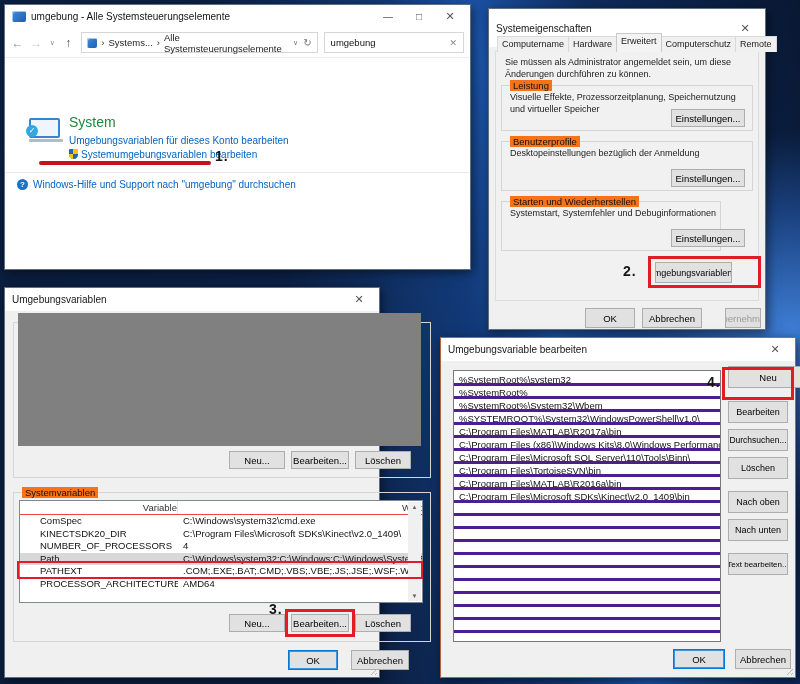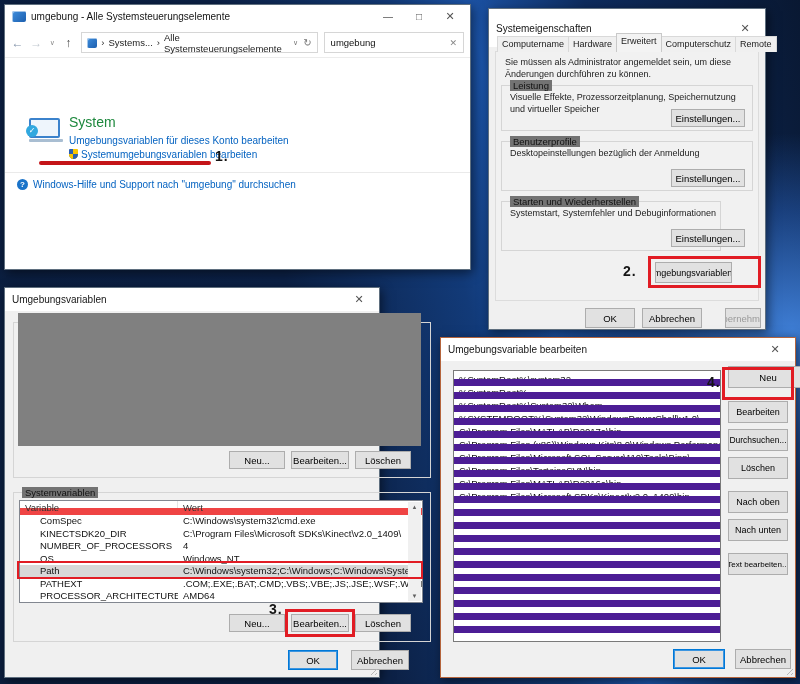--- a/index.html
+++ b/index.html
@@ -12,21 +12,21 @@
   .win{position:absolute;background:#f0f0f0;border:1px solid #5f6f7f;box-shadow:2px 3px 10px rgba(0,0,0,.5);font-size:10px;color:#111;}
   .tbar{height:23px;background:#fff;display:flex;align-items:center;padding:0 7px;gap:5px;}
   .ttl{flex:1;font-size:10px;color:#151515;white-space:nowrap;overflow:hidden;}
   .wc{width:26px;text-align:center;color:#555;font-size:10px;cursor:default;}
   .wc.x{font-size:11px;}
   .btn{position:absolute;background:#e1e1e1;border:1px solid #adadad;font-size:9.5px;color:#000;
        display:flex;align-items:center;justify-content:center;white-space:nowrap;overflow:hidden;}
   .btn.focus{border:1px solid #0078d7;box-shadow:inset 0 0 0 1px #3c95e0;}
   .btn.dis{color:#9a9a9a;}
   .grp{position:absolute;border:1px solid #d5d5d5;}
-  .grplbl{position:absolute;top:-6px;left:8px;background:#737373;padding:0 3px;font-size:9.5px;white-space:nowrap;}
+  .grplbl{position:absolute;top:-6px;left:8px;background:#f97316;padding:0 3px;font-size:9.5px;white-space:nowrap;}
   .redbox{position:absolute;border:3px solid #e11c24;z-index:30;}
   .stepnum{position:absolute;font-size:14px;color:#151515;z-index:31;font-weight:bold;letter-spacing:1px;}
   
   .explorer{background:#fff;}
   .toolbar{height:30px;border-bottom:1px solid #ececec;display:flex;align-items:center;padding:0 6px;gap:6px;background:#fff;}
   .navic{font-size:12px;color:#7e8fa6;width:14px;text-align:center;}
   .navic.disabled{color:#c3c9d1;}
   .navic.dark{color:#474747;}
   .navic.tiny{font-size:7px;color:#8a8a8a;width:8px;}
   .addrbar{flex:1;height:21px;border:1px solid #d6d6d6;display:flex;align-items:center;padding:0 5px;gap:4px;font-size:9.5px;color:#1c1c1c;}
@@ -49,33 +49,33 @@
   .qicon{width:11px;height:11px;border-radius:50%;background:#1a73c9;color:#fff;font-size:8px;line-height:11px;text-align:center;font-weight:bold;}
   
   .tabs{position:absolute;left:8px;top:24px;display:flex;align-items:flex-end;height:19px;z-index:2;}
   .tab{border:1px solid #d9d9d9;border-bottom:none;background:#f0f0f0;padding:2px 4px 2px 4px;font-size:9px;margin-right:-1px;height:16px;color:#222;}
   .tab.active{height:19px;background:#f3f3f3;position:relative;z-index:3;border-color:#c9c9c9;}
   .tabpanel{position:absolute;left:6px;top:42px;border:1px solid #dcdcdc;background:#f1f1f1;}
   .desc{position:absolute;font-size:9px;color:#222;line-height:1.3;}
   
   .grayblock{position:absolute;background:#808080;z-index:5;}
   .lv{position:absolute;background:#fff;border:1px solid #828790;overflow:hidden;}
-  .lvhead{display:flex;height:14px;border-bottom:7px solid #ef4444;font-size:9.5px;color:#333;}
+  .lvhead{display:flex;height:14px;border-bottom:1px solid #ef4444;font-size:9.5px;color:#333;text-align:right;}
   .lvhead .c1{width:158px;padding-left:5px;line-height:14px;border-right:1px solid #e5e5e5;}
   .lvhead .c2{flex:1;padding-left:5px;line-height:14px;}
   .lvrow{display:flex;height:12.5px;font-size:9.5px;color:#111;white-space:nowrap;}
   .lvrow .c1{width:158px;padding-left:20px;line-height:12.5px;overflow:hidden;}
   .lvrow .c2{flex:1;padding-left:5px;line-height:12.5px;overflow:hidden;}
   .lvrow.sel{background:#d8d8d8;}
   .sb{position:absolute;top:1px;right:1px;bottom:1px;width:13px;background:#f0f0f0;display:flex;flex-direction:column;justify-content:space-between;align-items:center;z-index:4;}
   .sb span{font-size:6px;color:#606060;line-height:10px;}
   .grip{position:absolute;right:2px;bottom:2px;width:9px;height:9px;background:repeating-linear-gradient(135deg,transparent 0 2px,#b9b9b9 2px 3px);clip-path:polygon(100% 0,100% 100%,0 100%);}
   
   .editlist{position:absolute;background:#fff;border:1px solid #7a7a7a;overflow:hidden;padding-top:2px;}
-  .eitem{height:13px;line-height:13px;font-size:9.5px;padding-left:5px;white-space:nowrap;overflow:hidden;color:#111;border-bottom:7px solid #4c1d95;}
+  .eitem{height:13px;line-height:13px;font-size:9.5px;padding-left:5px;white-space:nowrap;overflow:hidden;color:#111;border-bottom:3px solid #4c1d95;}
   .orangewin{border:1px solid #b4643c;}
 </style>
 </head>
 <body>
 
 <div class="stage">
 
   <div class="win explorer" style="left:4px;top:4px;width:467px;height:266px;">
     <div class="tbar">
       <span class="cpic"></span>
@@ -187,24 +187,20 @@
           <span class="c2">C:\Windows\system32\cmd.exe</span>
         </div>
       <div class="lvrow">
           <span class="c1">KINECTSDK20_DIR</span>
           <span class="c2">C:\Program Files\Microsoft SDKs\Kinect\v2.0_1409\</span>
         </div>
       <div class="lvrow">
           <span class="c1">NUMBER_OF_PROCESSORS</span>
           <span class="c2">4</span>
         </div>
-      <div class="lvrow">
-          <span class="c1">OS</span>
-          <span class="c2">Windows_NT</span>
-        </div>
       <div class="lvrow sel">
           <span class="c1">Path</span>
           <span class="c2">C:\Windows\system32;C:\Windows;C:\Windows\System32\Wbem;...</span>
         </div>
       <div class="lvrow">
           <span class="c1">PATHEXT</span>
           <span class="c2">.COM;.EXE;.BAT;.CMD;.VBS;.VBE;.JS;.JSE;.WSF;.WSH;.MSC</span>
         </div>
       <div class="lvrow">
           <span class="c1">PROCESSOR_ARCHITECTURE</span>

